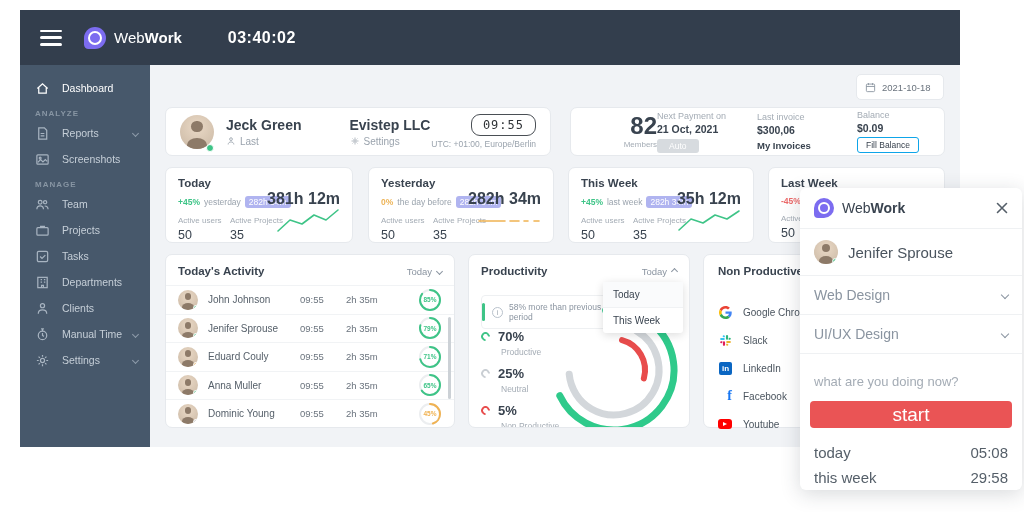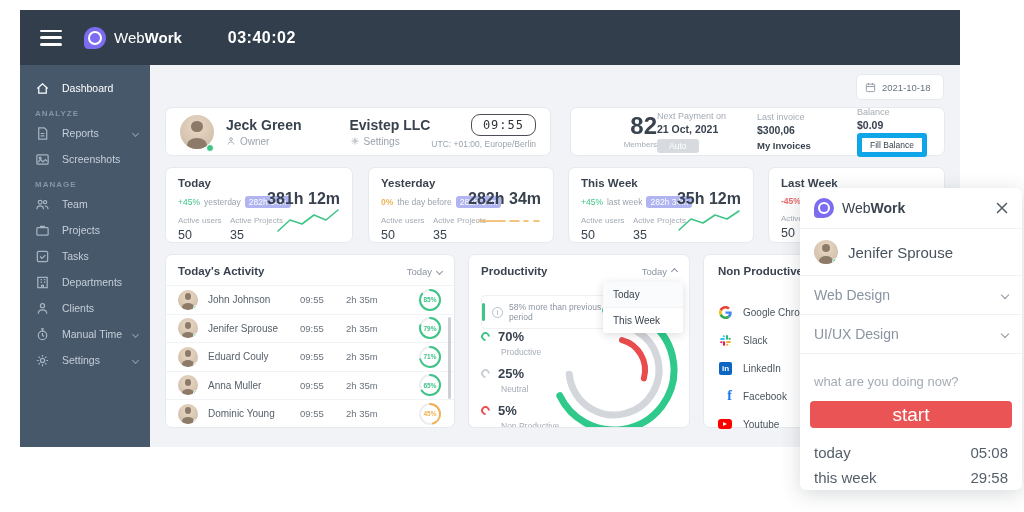--- a/index.html
+++ b/index.html
@@ -55,27 +55,27 @@
   
   .members-card { left:420px; top:42px; width:375px; height:49px; display:flex; align-items:center; padding:0 8px; }
   .mc-count { width:78px; text-align:right; }
   .mc-count .big { font-size:24px; font-weight:bold; color:#39434f; line-height:1; }
   .mc-count .lbl { font-size:8px; color:#a4acb5; margin-top:2px; }
   .mc-col { width:100px; }
   .mc-lbl { font-size:9px; color:#a4acb5; }
   .mc-val { font-size:10.5px; font-weight:bold; color:#39434f; margin-top:2px; }
   .auto-badge { display:inline-block; margin-top:3px; background:#d7dbdf; color:#fff; font-size:8.5px; border-radius:3px; padding:2px 12px; }
   .mc-link { font-size:9.5px; font-weight:bold; color:#39434f; margin-top:4px; cursor:pointer; }
-  .fill-btn { display:inline-block; margin-top:2px; border:5px solid #0ea5e9; color:#39434f; background:#fff; font-size:8.5px; border-radius:3px; padding:2px 8px; cursor:pointer; }
+  .fill-btn { display:inline-block; margin-top:2px; border:1px solid #0ea5e9; color:#39434f; background:#fff; font-size:8.5px; border-radius:3px; padding:2px 8px; cursor:pointer; }
 
   
   .stat-card { top:102px; height:76px; padding:9px 12px; }
   .st-title { font-size:11.5px; font-weight:bold; color:#39434f; }
   .st-line { margin-top:7px; font-size:8.5px; display:flex; align-items:center; gap:4px; }
-  .st-change.green { color:#3ec487; font-weight:normal; }
+  .st-change.green { color:#3ec487; font-weight:bold; }
   .st-change.orange { color:#edb458; font-weight:bold; }
   .st-change.red { color:#ed6a6a; font-weight:bold; }
   .st-compare { color:#9aa3ad; }
   .st-badge { background:#b0b4f0; color:#fff; border-radius:3px; padding:1px 4px; }
   .st-total { position:absolute; right:12px; top:22px; font-size:16px; font-weight:bold; color:#39434f; }
   .st-labels { display:flex; margin-top:8px; font-size:8px; color:#a4acb5; }
   .st-labels span:first-child { width:52px; }
   .st-vals { display:flex; margin-top:3px; font-size:12.5px; color:#39434f; }
   .st-vals span:first-child { width:52px; }
   .st-trend { position:absolute; right:12px; bottom:9px; }
@@ -250,21 +250,21 @@
   <section class="card user-card">
     <div class="avatar" style="width:34px;height:34px"></div>
     <span class="dot" style="position:absolute;left:40px;top:36px;background:#3ec487"></span>
     <div class="uc-col">
       <div class="uc-name">Jeck Green</div>
       <div class="uc-sub">
         <svg width="10" height="10" viewBox="0 0 16 16" fill="none" stroke="currentColor" stroke-width="1.4">
             <circle cx="8" cy="5" r="2.2"></circle>
             <path d="M3.5 13.5c0-2.5 2-4 4.5-4s4.5 1.5 4.5 4"></path>
           </svg>
-        <span>Owner</span>
+        <span>Last</span>
       </div>
     </div>
     <div class="uc-col uc-company">
       <div class="uc-name">Evistep LLC</div>
       <div class="uc-sub">
         <svg width="10" height="10" viewBox="0 0 16 16" fill="none" stroke="currentColor" stroke-width="1.4">
             <circle cx="8" cy="8" r="2"></circle>
             <path d="M8 2.5v2M8 11.5v2M2.5 8h2M11.5 8h2M4.2 4.2l1.3 1.3M10.5 10.5l1.3 1.3M11.8 4.2l-1.3 1.3M5.5 10.5l-1.3 1.3"></path>
           </svg>
         <span>Settings</span>

